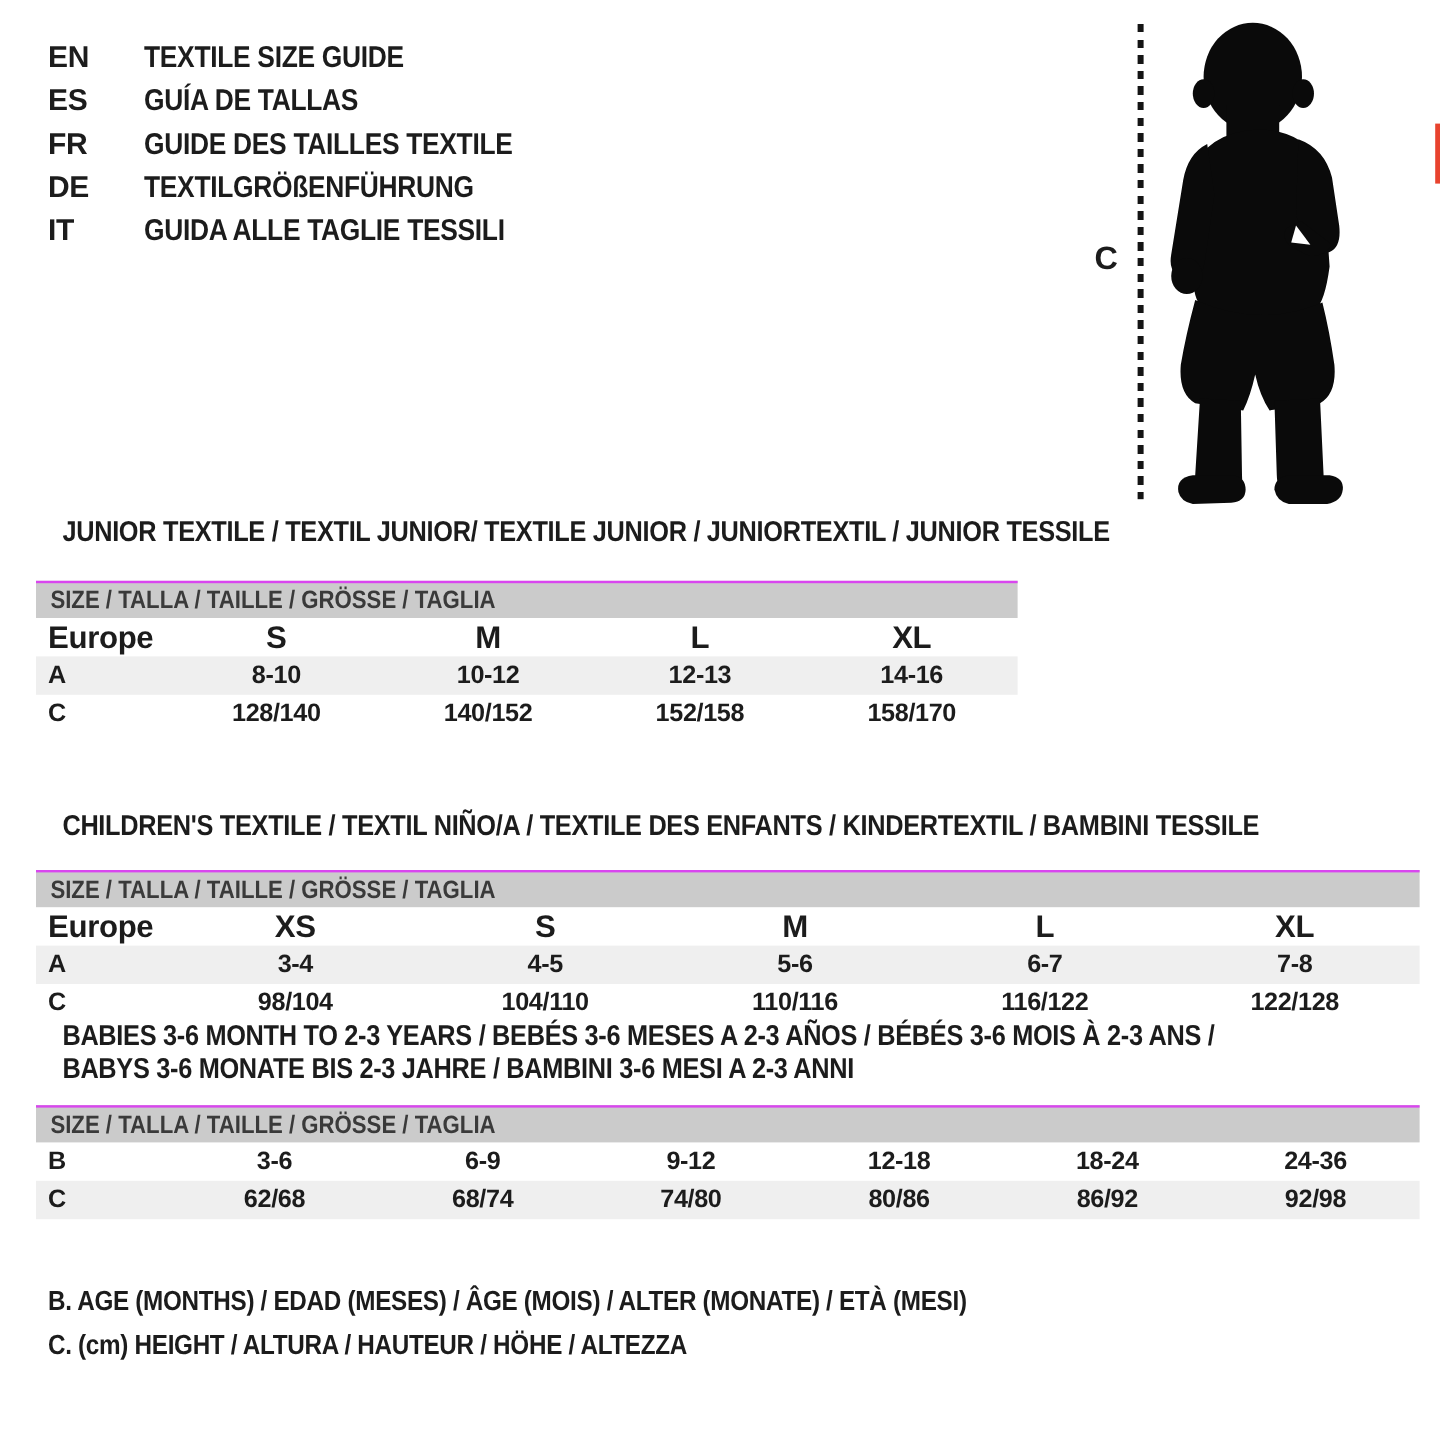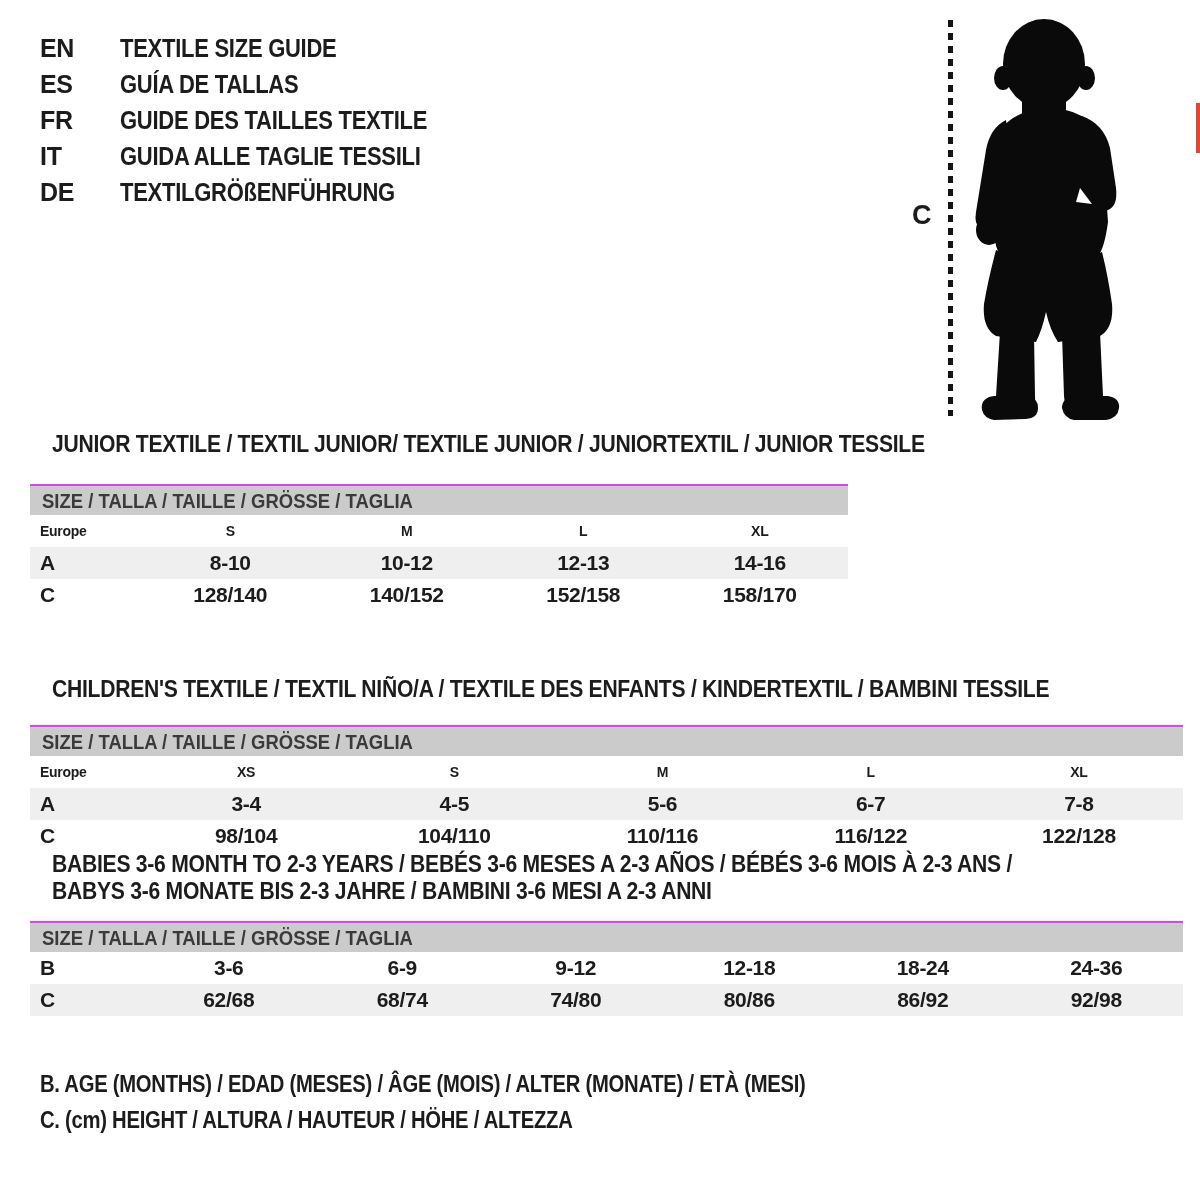--- a/index.html
+++ b/index.html
@@ -29,21 +29,21 @@
   .s1 .tbl{margin-top:27px;width:818px;}
   .s2 .tbl{margin-top:23px;width:1153px;}
   .s3 .tbl{margin-top:17px;width:1153px;}
 
   .size-bar{height:29px;background:#cbcbcb;border-top:2px solid #d946ef;display:flex;align-items:center;
     padding-left:12px;font-size:21px;font-weight:bold;color:#3a3a3a;}
   .t-row{display:flex;height:32px;align-items:center;font-weight:bold;font-size:21px;letter-spacing:-0.3px;}
   .t-row .c0{width:112px;padding-left:10px;box-sizing:border-box;text-align:left;}
   .t-row .c{flex:1;text-align:center;}
   .t-row.shaded{background:#efefef;}
-  .t-row.head{font-size:14px;}
+  .t-row.head{font-size:26px;}
 
   
   .footnotes{position:absolute;left:40px;top:1066px;}
   .foot-line{height:36px;display:flex;align-items:center;font-size:23px;font-weight:bold;letter-spacing:-0.3px;}
 
   
   .edge-mark{position:absolute;right:0;top:103px;width:4px;height:50px;background:#e8432e;}
 </style>
 </head>
 <body>
@@ -57,26 +57,26 @@
       </div>
       <div class="lang-row">
         <span class="lang-code">ES</span>
         <span class="lang-title cond">GUÍA DE TALLAS</span>
       </div>
       <div class="lang-row">
         <span class="lang-code">FR</span>
         <span class="lang-title cond">GUIDE DES TAILLES TEXTILE</span>
       </div>
       <div class="lang-row">
+        <span class="lang-code">DE</span>
+        <span class="lang-title cond">TEXTILGRÖßENFÜHRUNG</span>
+      </div>
+      <div class="lang-row">
         <span class="lang-code">IT</span>
         <span class="lang-title cond">GUIDA ALLE TAGLIE TESSILI</span>
-      </div>
-      <div class="lang-row">
-        <span class="lang-code">DE</span>
-        <span class="lang-title cond">TEXTILGRÖßENFÜHRUNG</span>
       </div>
     </div>
 
   <div class="fig">
     <div class="dash-line"></div>
     <div class="c-label">C</div>
     <svg class="silhouette" viewBox="0 0 178 412" aria-hidden="true">
       <g fill="#0a0a0a">
         <ellipse cx="82" cy="52" rx="41" ry="45"></ellipse>
         <ellipse cx="41" cy="66" rx="9" ry="12"></ellipse>

